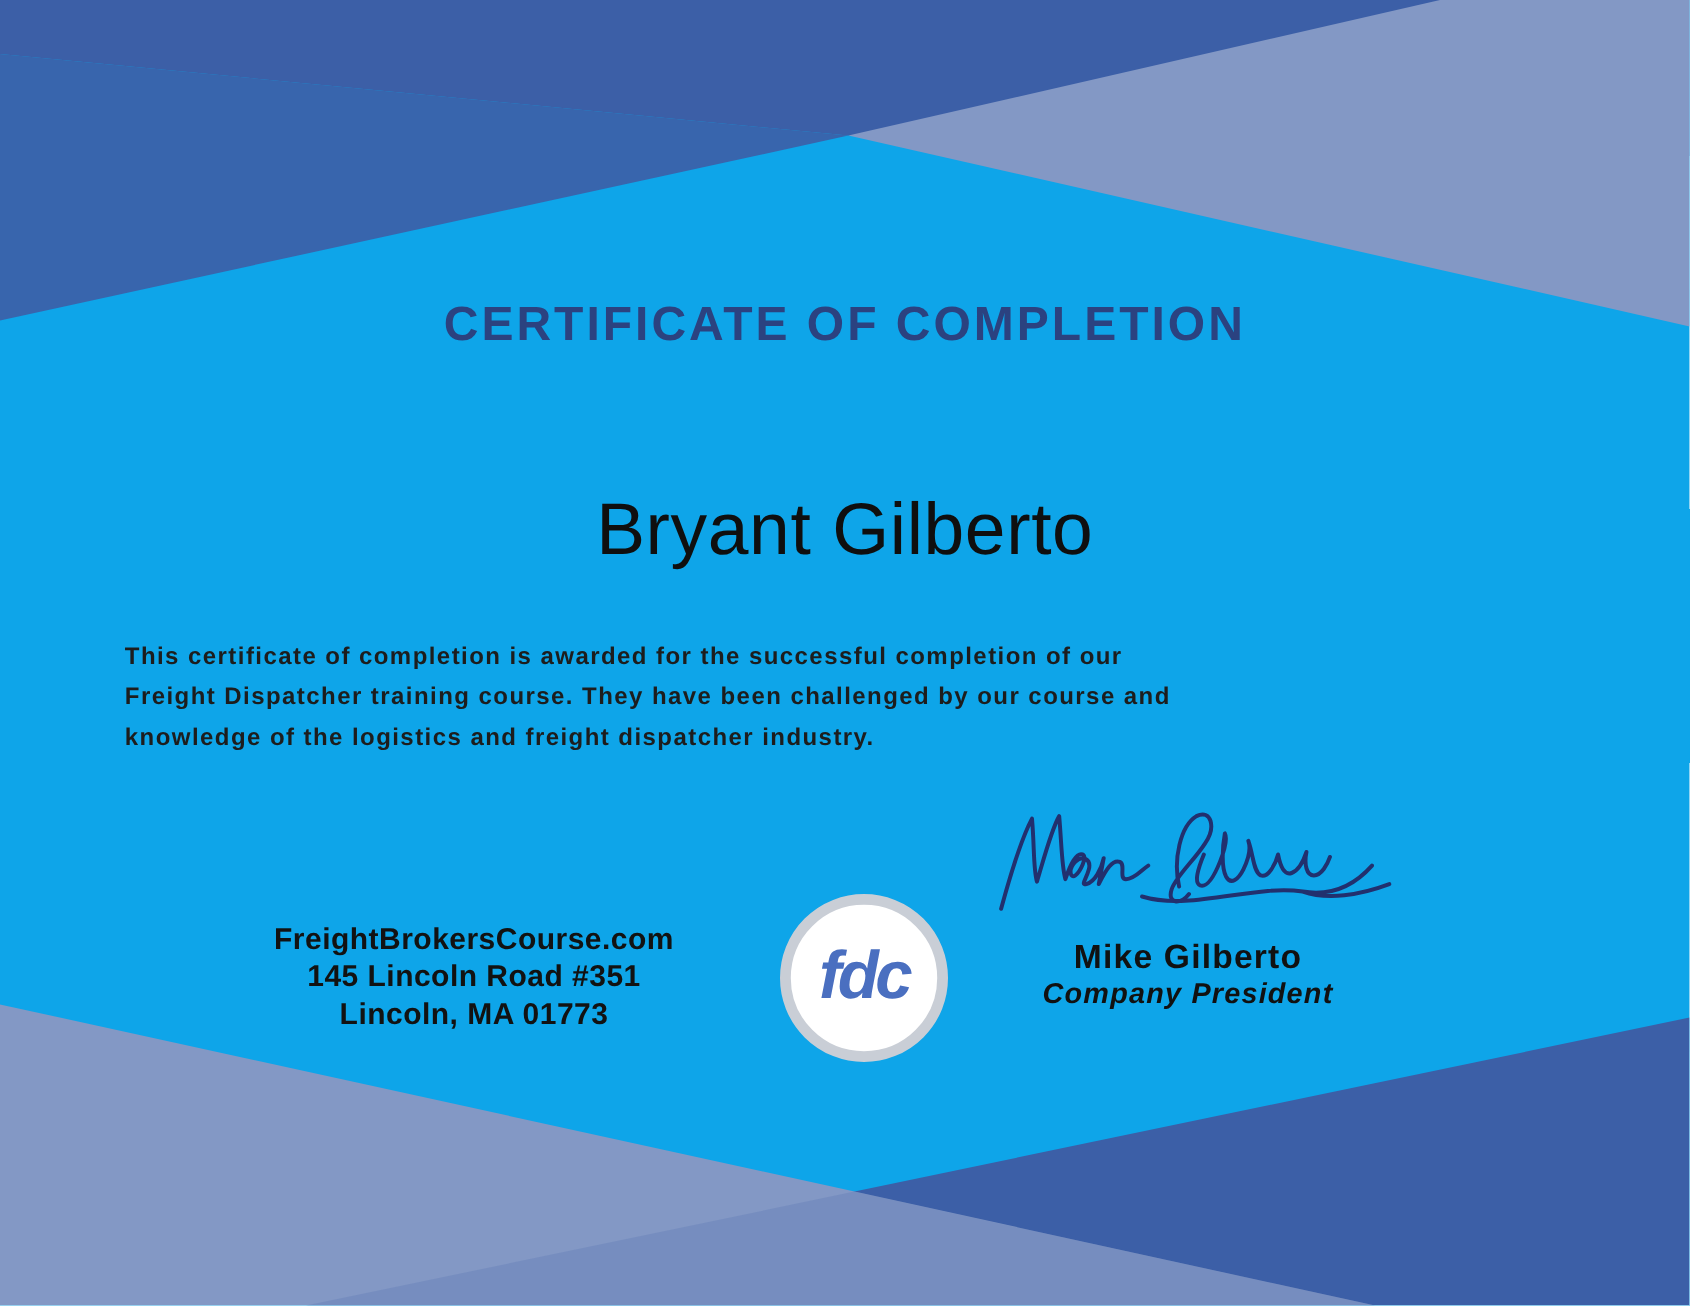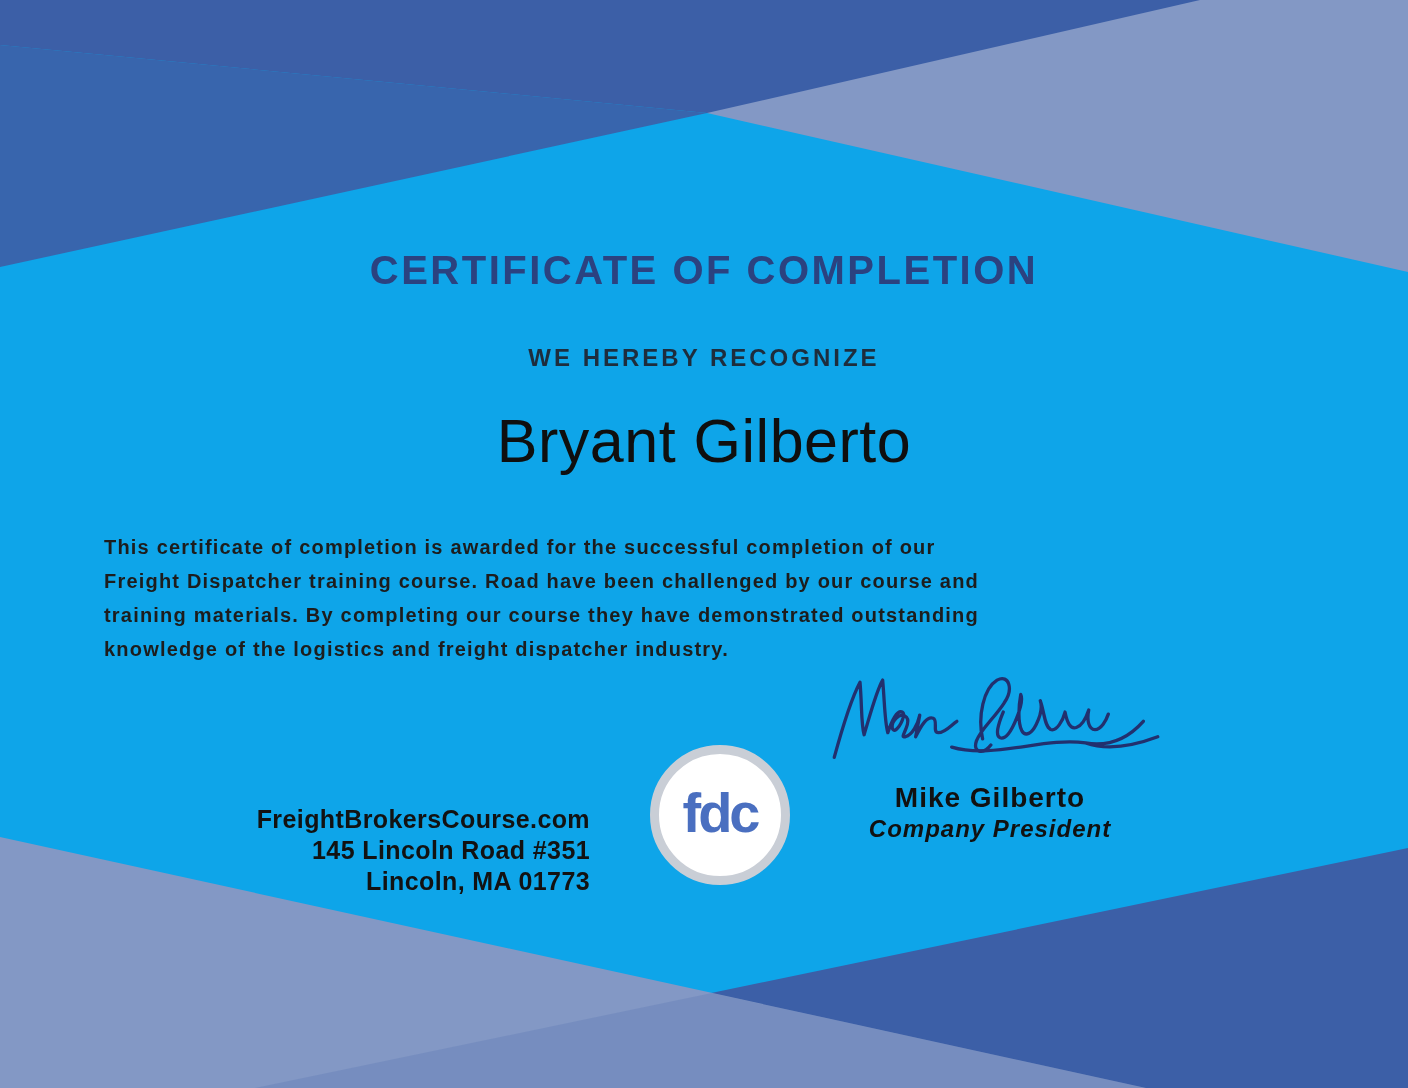--- a/index.html
+++ b/index.html
@@ -20,30 +20,30 @@
   }
   #recipient{
     top:406px;font-size:61px;font-weight:normal;color:#0f0f0f;letter-spacing:0.5px;
   }
   #body-text{
     left:104px;top:530px;width:1240px;color:#1d1d1d;
     font-size:20px;font-weight:bold;letter-spacing:1.2px;line-height:34px;
   }
   .body-line{white-space:nowrap;}
   #issuer-block{
-    left:200px;top:768px;width:390px;text-align:right;
-    color:#121212;font-size:25px;font-weight:bold;line-height:31px;letter-spacing:0.4px;margin-top:36px;
+    left:200px;top:768px;width:390px;text-align:center;
+    color:#121212;font-size:25px;font-weight:bold;line-height:31px;letter-spacing:0.4px;
   }
   #logo-circle{
     left:650px;top:745px;width:122px;height:122px;border-radius:50%;
     border:9px solid var(--ring-gray);background:#ffffff;
     display:flex;align-items:center;justify-content:center;
   }
   #logo-text{
-    font-size:56px;font-weight:bold;
+    font-size:56px;font-weight:bold;font-style:italic;
     color:var(--logo-blue);letter-spacing:-3px;transform:translateY(-3px);
   }
   #signature-svg{left:826px;top:670px;width:340px;height:115px;}
   #signer-name{
     left:800px;top:782px;width:380px;text-align:center;
     font-size:28px;font-weight:bold;color:#111111;letter-spacing:1px;
   }
   #signer-title{
     left:800px;top:815px;width:380px;text-align:center;
     font-size:24px;font-weight:bold;font-style:italic;color:#111111;letter-spacing:1px;
@@ -68,28 +68,26 @@
 
     <polygon points="255,1088 1408,848 1408,1088" fill="#3c5fa7"></polygon>
 
     <polygon points="0,837 1146,1088 0,1088" fill="#8398c5"></polygon>
 
     <polygon points="712,993 1146,1088 255,1088" fill-opacity="0.18" fill="#3c5fa7"></polygon>
   </svg>
 
   <div class="abs centered" id="title">CERTIFICATE OF COMPLETION</div>
 
-  <div class="abs centered" id="subtitle">WE HEREBY RECOGNIZE</div>
 
   <div class="abs centered" id="recipient">Bryant Gilberto</div>
 
   <div class="abs" id="body-text">
     <div class="body-line">This certificate of completion is awarded for the successful completion of our</div>
-    <div class="body-line">Freight Dispatcher training course. Road have been challenged by our course and</div>
-    <div class="body-line">training materials. By completing our course they have demonstrated outstanding</div>
+    <div class="body-line">Freight Dispatcher training course. They have been challenged by our course and</div>
     <div class="body-line">knowledge of the logistics and freight dispatcher industry.</div>
   </div>
 
   <div class="abs" id="issuer-block">
     <div>FreightBrokersCourse.com</div>
     <div>145 Lincoln Road #351</div>
     <div>Lincoln, MA 01773</div>
   </div>
 
   <div class="abs" id="logo-circle">

